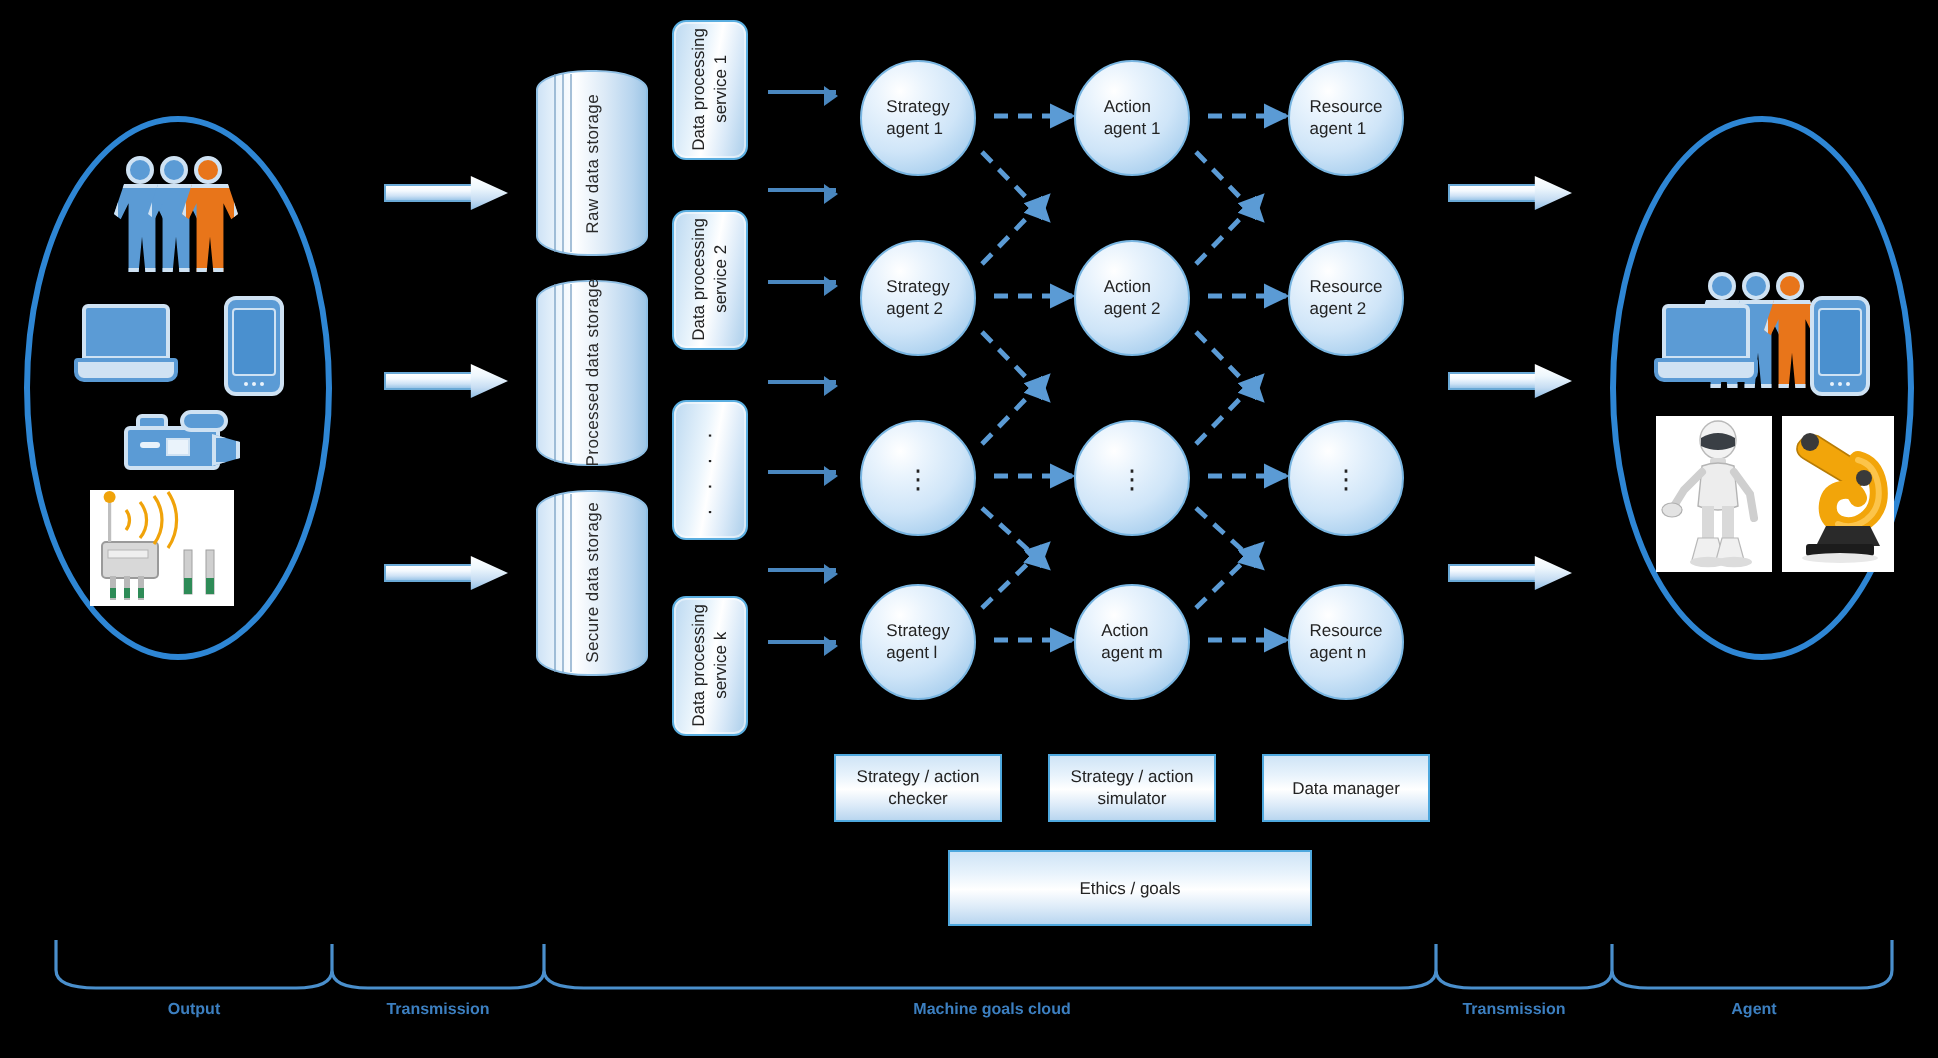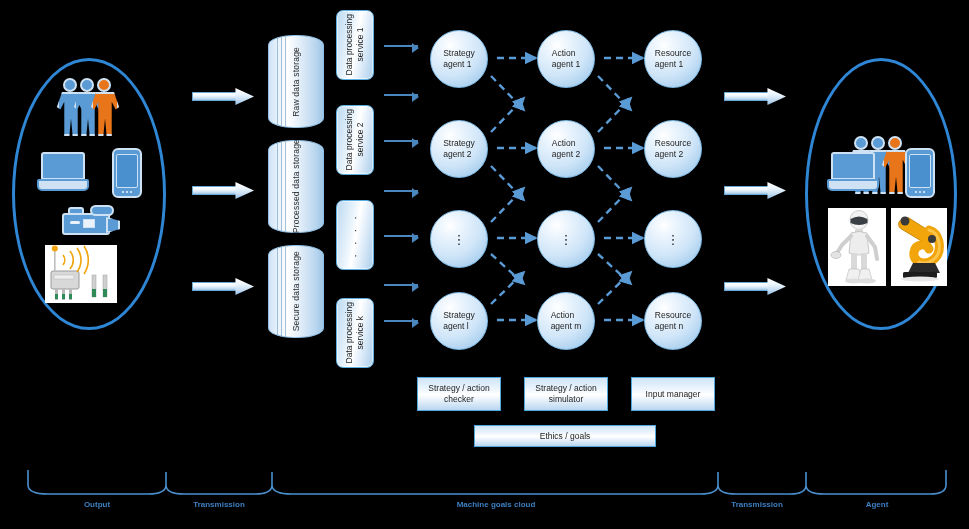--- a/index.html
+++ b/index.html
@@ -305,24 +305,24 @@
 
   <div class="rect" style="left:417px;top:377px;width:84px;height:34px;">
     <span>Strategy / action
 checker</span>
     </div>
   <div class="rect" style="left:524px;top:377px;width:84px;height:34px;">
     <span>Strategy / action
 simulator</span>
     </div>
   <div class="rect" style="left:631px;top:377px;width:84px;height:34px;">
-    <span>Input manager</span>
-    </div>
-
-  <div class="rect" style="left:474px;top:425px;width:182px;height:22px;">
+    <span>Data manager</span>
+    </div>
+
+  <div class="rect" style="left:474px;top:425px;width:182px;height:38px;">
     <span>Ethics / goals</span>
     </div>
 
   <div class="barrow" style="left:724px;top:88px;width:62px;height:17px;">
     <div class="shaft"></div>
       <div class="head"></div>
   </div>
   <div class="barrow" style="left:724px;top:182px;width:62px;height:17px;">
     <div class="shaft"></div>
       <div class="head"></div>

